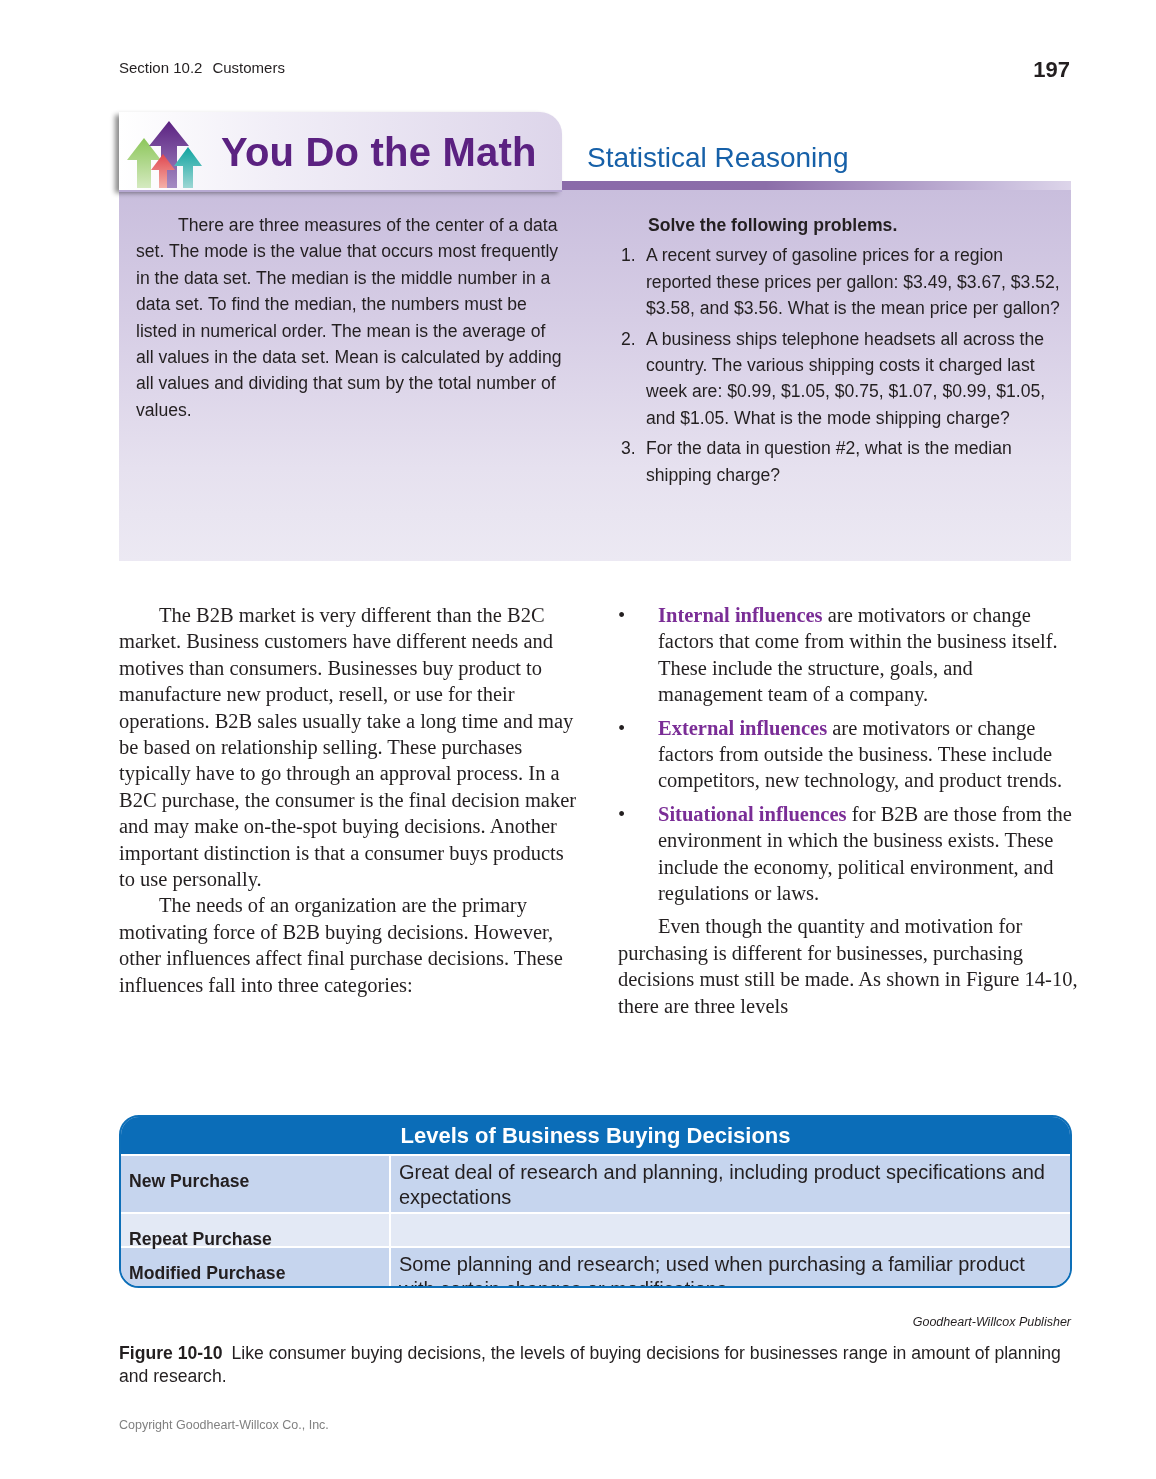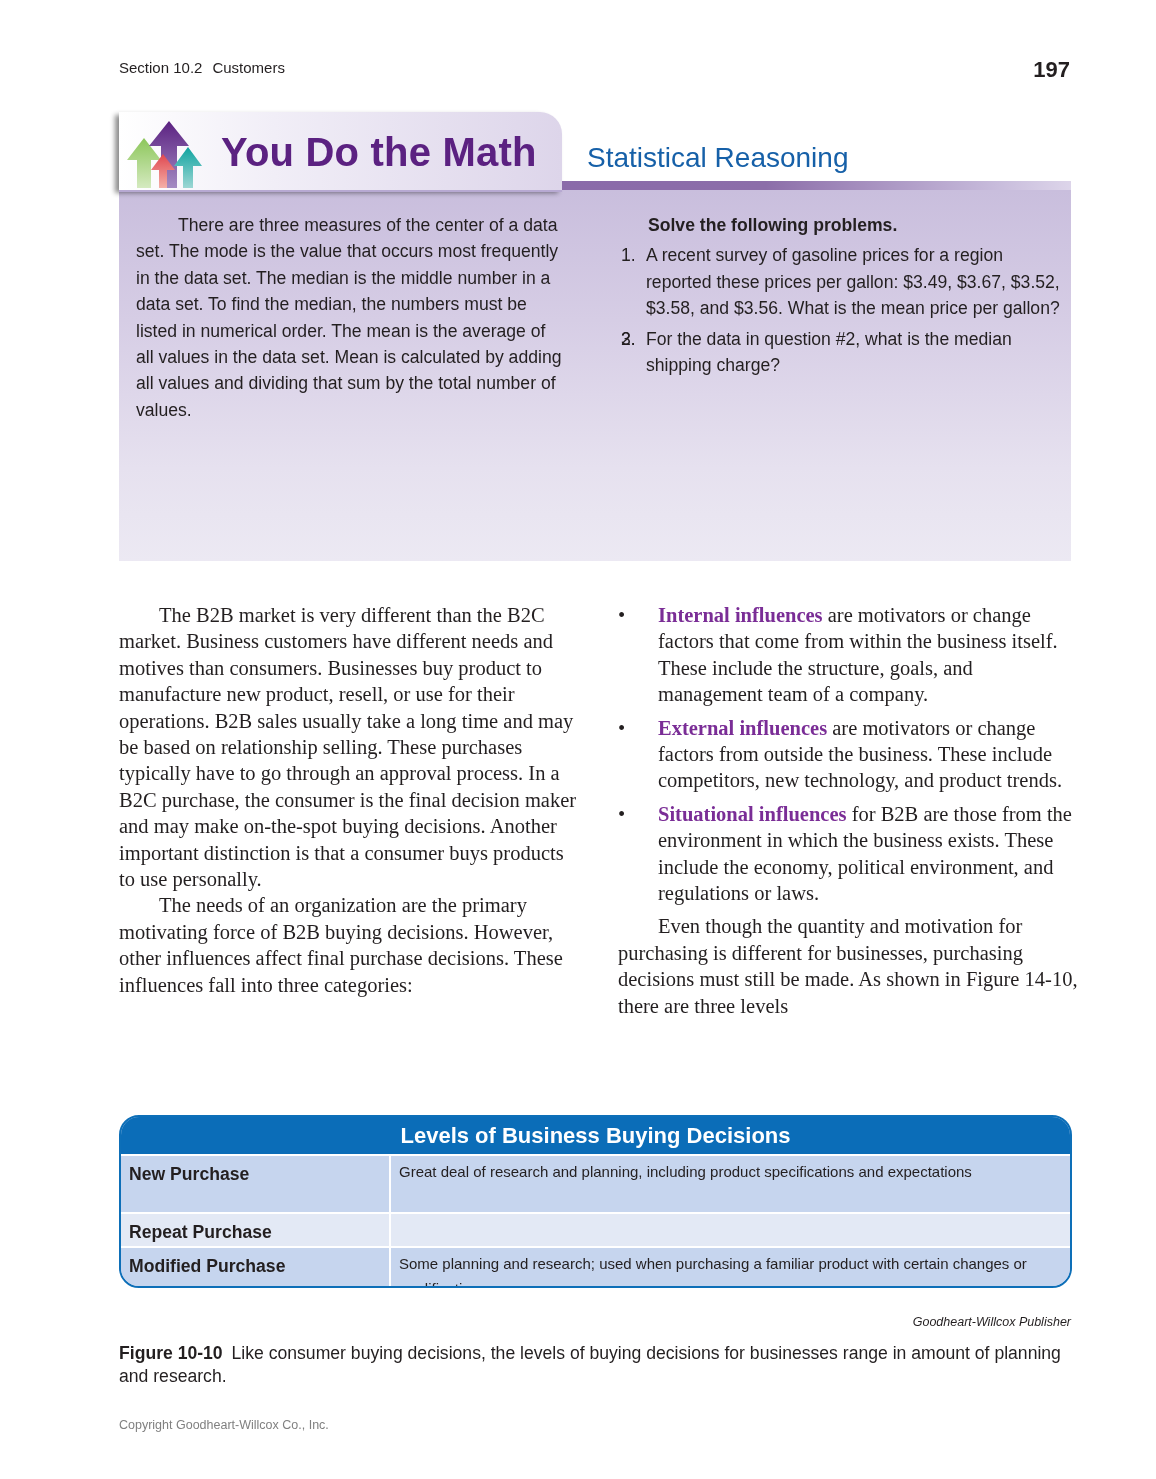--- a/index.html
+++ b/index.html
@@ -38,22 +38,22 @@
   .body-col p { text-indent: 40px; }
   .bullet { position: relative; padding-left: 40px; margin-bottom: 7px; }
   .bullet .dot { position: absolute; left: 0; top: 0; }
   .term { color: #7a2d96; font-weight: bold; }
 
   
   .figure-table { position: absolute; left: 119px; top: 1115px; width: 953px; height: 173px;
     border: 2px solid #0d6fb8; border-radius: 20px 20px 20px 20px; overflow: hidden; background: #c7d6ee; }
   .table-title { height: 37px; background: #0b6db8; color: #ffffff; font-size: 22px; font-weight: bold; text-align: center; line-height: 38px; }
   .table-row { display: flex; border-top: 2px solid #ffffff; }
-  .table-row .c1 { width: 270px; padding: 8px 8px; font-size: 17.6px; font-weight: bold; border-right: 2px solid #ffffff; }
-  .table-row .c2 { flex: 1; padding: 4px 8px; font-size: 15px; line-height: 24.5px; }
+  .table-row .c1 { width: 270px; padding: 15px 8px; font-size: 17.6px; font-weight: bold; border-right: 2px solid #ffffff; }
+  .table-row .c2 { flex: 1; padding: 4px 8px; font-size: 20px; line-height: 24.5px; }
   .row-a { background: #c6d5ee; }
   .row-b { background: #e3e9f5; gap: 40px; }
   .row-1 { height: 58px; }
   .row-2 { height: 34px; }
   .row-3 { height: 58px; }
 
   .credit { position: absolute; right: 85px; top: 1315px; font-size: 12.5px; font-style: italic; color: #231f20; }
   .caption { position: absolute; left: 119px; top: 1342px; width: 950px; font-size: 17.6px; line-height: 23px; color: #231f20; }
   .caption .label { font-weight: bold; margin-right: 4px; }
   .copyright { position: absolute; left: 119px; top: 1418px; font-size: 12.5px; color: #808080; text-align: center; }
@@ -104,20 +104,21 @@
   </div>
 
   <div class="feature-right">
     <div class="heading">Solve the following problems.</div>
     <div class="problem">
       <span class="num">1.</span>
       <span>A recent survey of gasoline prices for a region reported these prices per gallon: $3.49, $3.67, $3.52, $3.58, and $3.56. What is the mean price per gallon?</span>
     </div>
     <div class="problem">
       <span class="num">2.</span>
+      <span>A business ships telephone headsets all across the country. The various shipping costs it charged last week are: $0.99, $1.05, $0.75, $1.07, $0.99, $1.05, and $1.05. What is the mode shipping charge?</span>
     </div>
     <div class="problem">
       <span class="num">3.</span>
       <span>For the data in question #2, what is the median shipping charge?</span>
     </div>
   </div>
 </div>
 
 <div class="body-col body-left">
   <p>The B2B market is very different than the B2C market. Business customers have different needs and motives than consumers. Businesses buy product to manufacture new product, resell, or use for their operations. B2B sales usually take a long time and may be based on relationship selling. These purchases typically have to go through an approval process. In a B2C purchase, the consumer is the final decision maker and may make on-the-spot buying decisions. Another important distinction is that a consumer buys products to use personally.</p>

